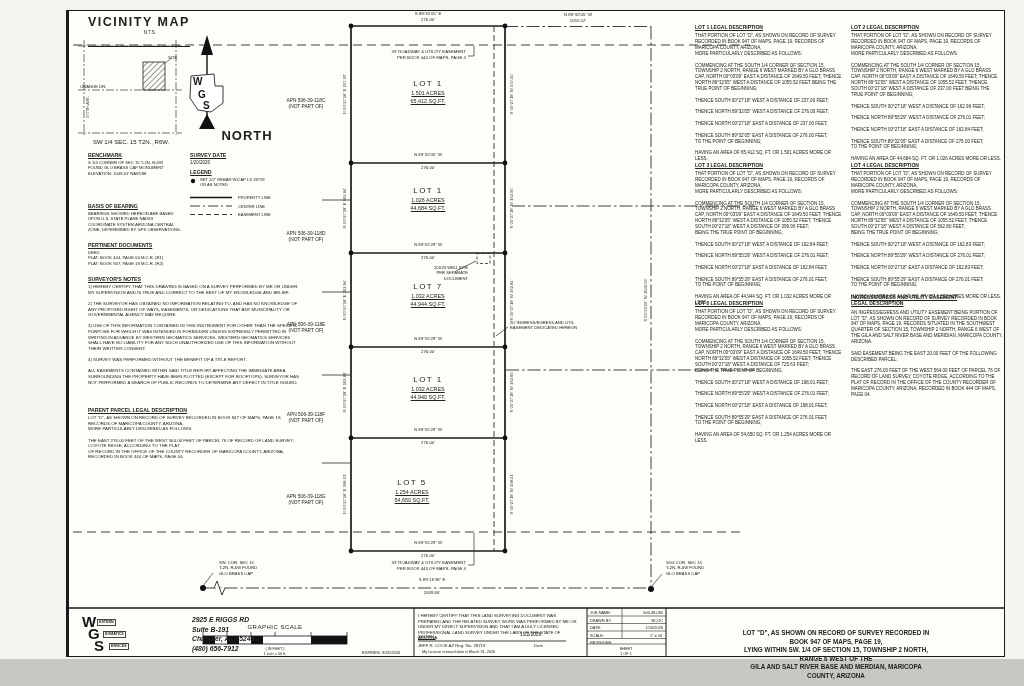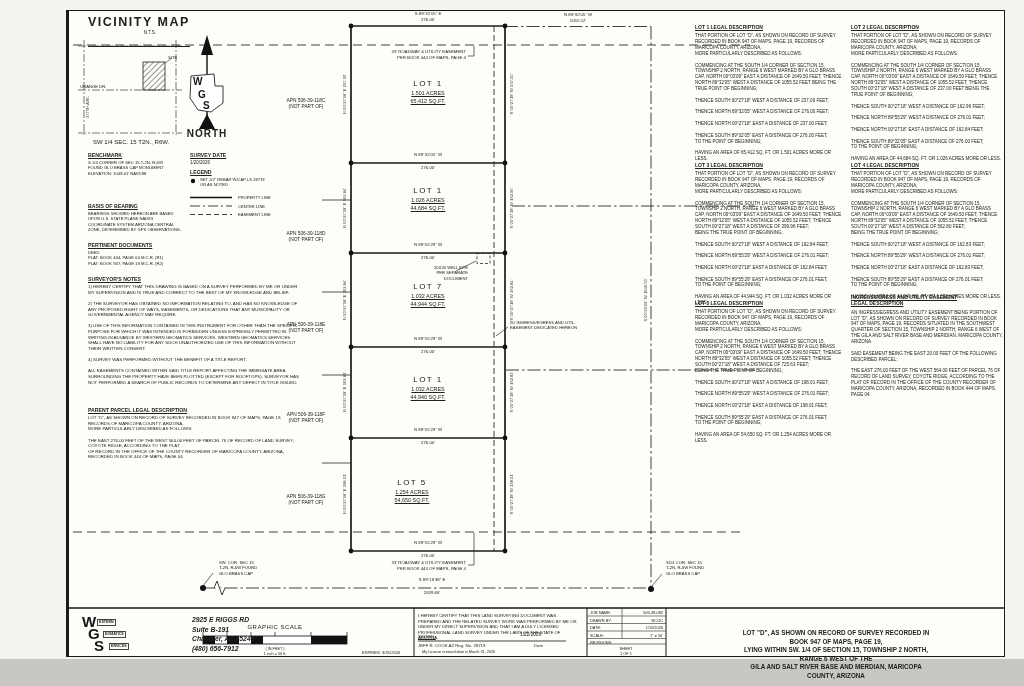--- a/index.html
+++ b/index.html
@@ -11,21 +11,21 @@
   .h{font-weight:bold;text-decoration:underline;font-size:5.2px;}
   .ctr{transform:translateX(-50%);text-align:center;}
   .rgt{transform:translateX(-100%);text-align:right;}
   .rot{transform:translate(-50%,-50%) rotate(-90deg);white-space:nowrap;font-size:4.1px;color:#33322f;}
   .lotname{font-size:8px;letter-spacing:1.5px;}
   .lotnum{font-size:5.4px;text-decoration:underline;margin-top:1px;}
   .apn{font-size:4.8px;}
   .legal-h{font-weight:bold;text-decoration:underline;font-size:5px;}
   .legal-b{font-size:4.5px;line-height:1.3;margin-top:3px;}
   .vtitle{font-size:12.5px;font-weight:bold;letter-spacing:1.5px;border-bottom:1px solid #222;padding-bottom:16px;}
-  .north{font-size:10px;font-weight:bold;letter-spacing:1px;}
+  .north{font-size:13px;font-weight:bold;letter-spacing:1px;margin-left:40px;}
   .addr{font-size:6.8px;font-style:italic;font-weight:bold;line-height:1.4;}
   .mtitle{font-size:14px;font-weight:bold;letter-spacing:2px;}
   .msub{font-size:6.3px;font-weight:bold;line-height:1.35;}
   .tbl{font-size:3.9px;}
   .wm{position:absolute;left:2px;top:628px;font-family:"DejaVu Sans",sans-serif;font-weight:bold;font-size:40px;letter-spacing:2px;color:#55544f;opacity:.78;z-index:9;}
   .logoL{position:absolute;font-weight:bold;color:#141414;}
 </style>
 </head>
 <body>
 

